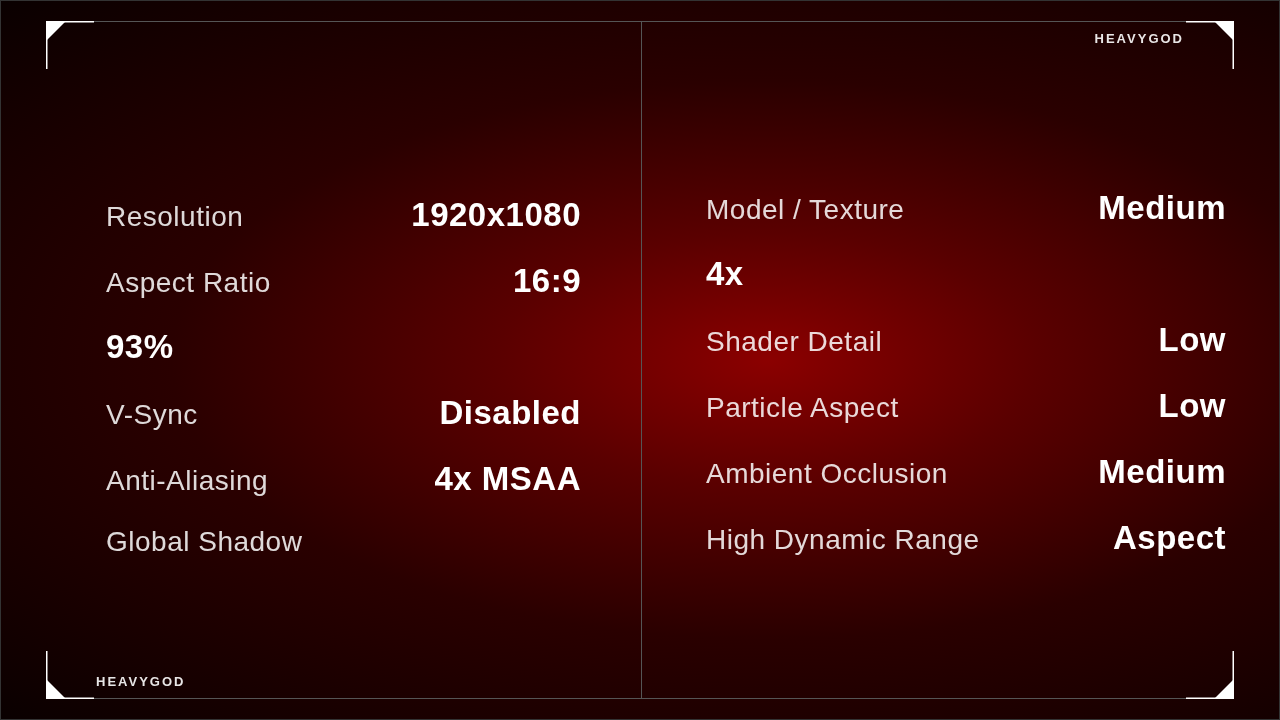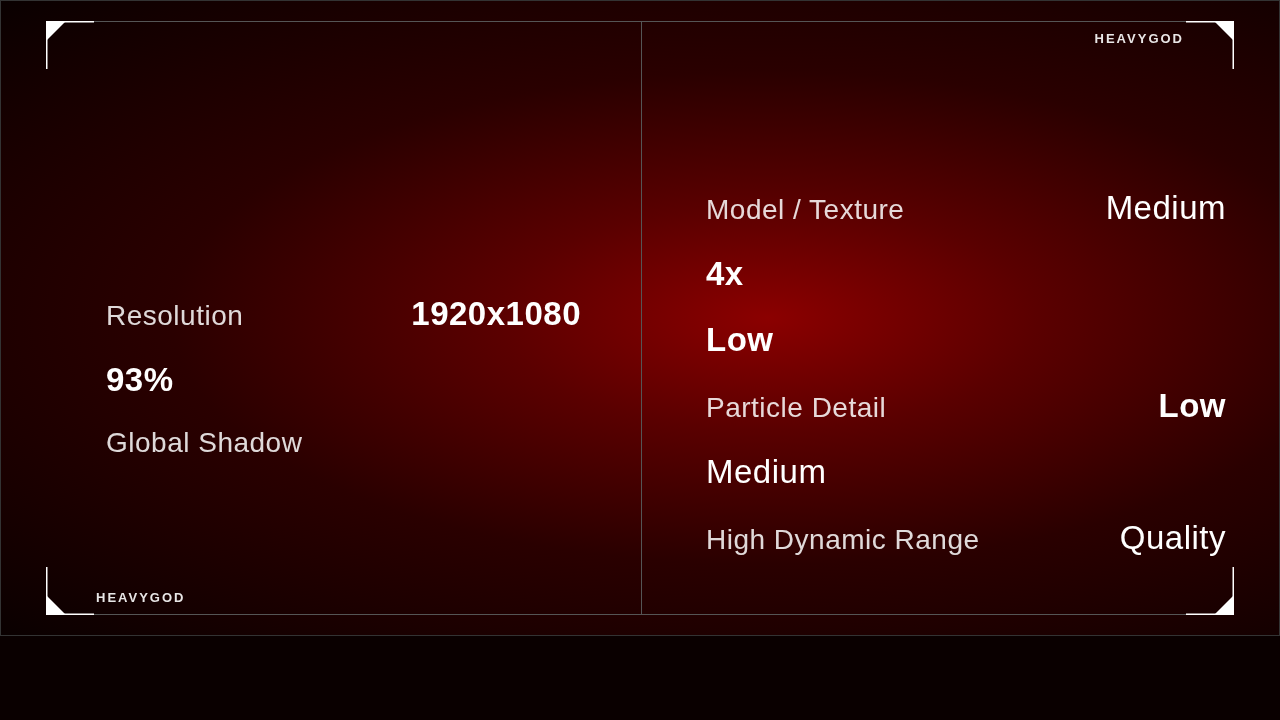--- a/index.html
+++ b/index.html
@@ -7,21 +7,21 @@
     body {
       width: 1280px;
       height: 720px;
       overflow: hidden;
       background: #0a0000;
       font-family: 'Segoe UI', Arial, sans-serif;
     }
 
     .main-container {
       width: 1280px;
-      height: 636px;
+      height: 720px;
       position: relative;
       background: radial-gradient(ellipse at 60% 50%, #8b0000 0%, #5a0000 25%, #2a0000 55%, #0a0000 100%);
       border: 1px solid #333;
     }
 
     
     .corner {
       position: absolute;
       width: 48px;
       height: 48px;
@@ -127,21 +127,21 @@
     }
 
     .setting-value {
       color: #fff;
       font-size: 33px;
       font-weight: 700;
       letter-spacing: 0.5px;
     }
 
     .setting-value.bold {
-      font-weight: 400;
+      font-weight: 700;
     }
   </style>
 </head>
 <body>
 
 <div class="main-container">
 
   <div class="line-top"></div>
 
   <div class="line-bottom"></div>
@@ -179,44 +179,58 @@
   <div class="brand-tr">HEAVYGOD</div>
 
   <div class="brand-bl">HEAVYGOD</div>
 
   <div class="panel-left" id="left-panel">
   <div class="settings-row">
         <span class="setting-label">Resolution</span>
         <span class="setting-value">1920x1080</span>
       </div>
       <div class="settings-row">
+        <span class="setting-label">Aspect Ratio</span>
+        <span class="setting-value">16:9</span>
+      </div>
+      <div class="settings-row">
         <span class="setting-value">93%</span>
+      </div>
+      <div class="settings-row">
+        <span class="setting-label">V-Sync</span>
+        <span class="setting-value bold">Disabled</span>
+      </div>
+      <div class="settings-row">
+        <span class="setting-label">Anti-Aliasing</span>
+        <span class="setting-value bold">4x MSAA</span>
       </div>
       <div class="settings-row">
         <span class="setting-label">Global Shadow</span>
       </div>
     </div>
 
   <div class="panel-right" id="right-panel">
   <div class="settings-row">
         <span class="setting-label">Model / Texture</span>
         <span class="setting-value bold">Medium</span>
       </div>
       <div class="settings-row">
         <span class="setting-value">4x</span>
       </div>
       <div class="settings-row">
+        <span class="setting-label">Shader Detail</span>
         <span class="setting-value">Low</span>
       </div>
       <div class="settings-row">
-        <span class="setting-label">Particle Detail</span>
+        <span class="setting-label">Particle Aspect</span>
         <span class="setting-value">Low</span>
       </div>
       <div class="settings-row">
+        <span class="setting-label">Ambient Occlusion</span>
         <span class="setting-value bold">Medium</span>
       </div>
       <div class="settings-row">
         <span class="setting-label">High Dynamic Range</span>
-        <span class="setting-value bold">Quality</span>
+        <span class="setting-value bold">Aspect</span>
       </div>
     </div>
 
 </div>
 
 </body></html>

